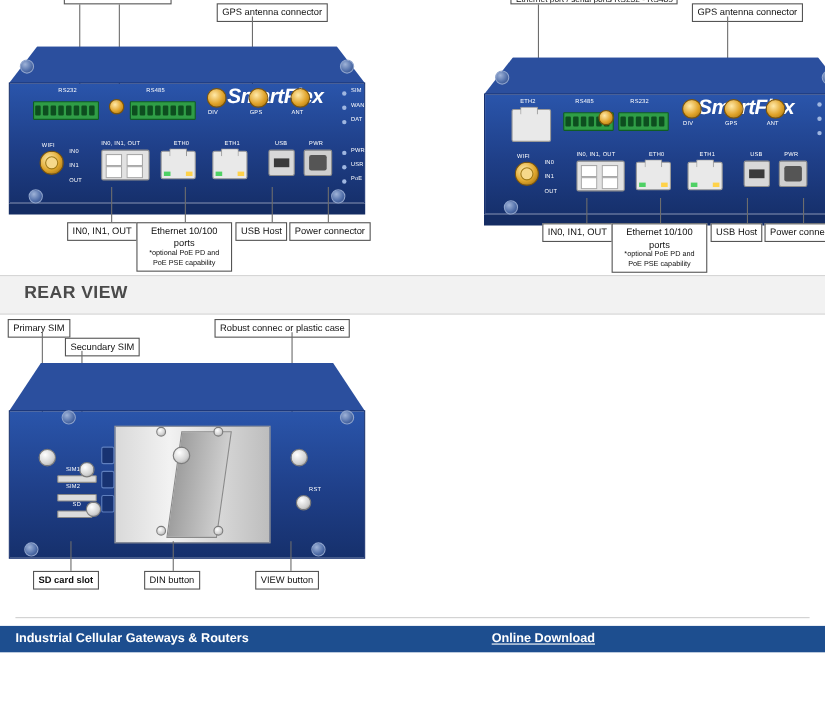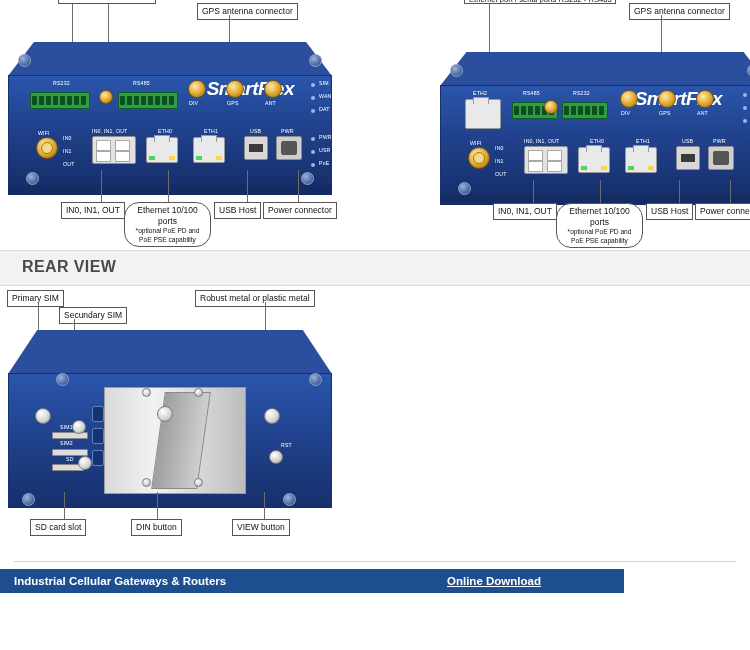--- a/index.html
+++ b/index.html
@@ -19,21 +19,21 @@
     background:#ffffff;
     border:1px solid #555;
     font-size:8.5px;
     line-height:1.25;
     text-align:center;
     padding:2px 4px;
     white-space:nowrap;
     color:#111;
     box-sizing:border-box;
   }
-  .callout.multi{white-space:normal;line-height:1.3;border-radius:15px;}
+  .callout.multi{white-space:normal;line-height:1.3;}
   .callout .sub{font-size:6.6px;display:block;}
   .leader{position:absolute;background:#6d6d6d;}
   .leader.v{width:1px;}
 
   
   .router{position:absolute;}
   .rt-top{
     position:absolute;left:0;top:0;
     width:100%;height:34px;
     background:#2b4f9e;
@@ -165,21 +165,21 @@
     border:1px solid #7a7a7a;
   }
   .circ{
     position:absolute;border-radius:50%;
     background:radial-gradient(circle at 36% 32%,#ffffff,#d2d2d2 60%,#909090);
     border:1px solid #7c7c7c;
   }
 
   
   .footer{
-    position:absolute;left:0;width:624px;height:24px;background:#1d4e8f;
+    position:absolute;left:0;width:750px;height:24px;background:#1d4e8f;
   }
   .footer-text{
     position:absolute;color:#fff;font-size:11.5px;font-weight:bold;
   }
   .footer-url{
     position:absolute;background:#fff;border:1px solid #cfcfcf;
     color:#333;font-size:11px;padding:2px 6px;box-sizing:border-box;
   }
   .footer-rule{position:absolute;left:14px;height:1px;background:#cfcfcf;}
 </style>
@@ -402,21 +402,21 @@
 
   <div class="section-band" style="top:250px;"></div>
   <div class="section-title" style="top:258px;">REAR VIEW</div>
 
   <div class="callout" style="left:7px;top:290px;">Primary SIM</div>
   <div class="leader v" style="left:38px;top:302px;height:110px;"></div>
 
   <div class="callout" style="left:59px;top:307px;">Secundary SIM</div>
   <div class="leader v" style="left:74px;top:319px;height:110px;"></div>
 
-  <div class="callout" style="left:195px;top:290px;">Robust metal or plastic metal</div>
+  <div class="callout" style="left:195px;top:290px;">Robust connec or plastic case</div>
   <div class="leader v" style="left:265px;top:302px;height:112px;"></div>
 
   <div class="router" style="left:8px;top:330px;width:324px;height:182px;">
     <div class="rear-top"></div>
     <div class="rear-face"></div>
 
     <div class="screw" style="left:48px;top:43px;"></div>
     <div class="screw" style="right:10px;top:43px;"></div>
     <div class="screw" style="left:14px;top:163px;"></div>
     <div class="screw" style="right:36px;top:163px;"></div>
@@ -444,21 +444,21 @@
     <div class="simhole" style="left:84px;top:76px;width:10px;height:14px;"></div>
     <div class="simhole" style="left:84px;top:98px;width:10px;height:14px;"></div>
     <div class="simhole" style="left:84px;top:120px;width:10px;height:14px;"></div>
 
     <div class="circ" style="left:256px;top:78px;width:14px;height:14px;"></div>
     <div class="lbl" style="left:273px;top:112px;">RST</div>
     <div class="rstbtn" style="left:261px;top:120px;"></div>
   </div>
 
   <div class="leader v" style="left:64px;top:492px;height:27px;"></div>
-  <div class="callout" style="left:30px;top:519px;">SD card slot</div>
+  <div class="callout" style="left:30px;top:519px;font-weight:bold;">SD card slot</div>
 
   <div class="leader v" style="left:157px;top:492px;height:27px;"></div>
   <div class="callout" style="left:131px;top:519px;">DIN button</div>
 
   <div class="leader v" style="left:264px;top:492px;height:27px;"></div>
   <div class="callout" style="left:232px;top:519px;">VIEW button</div>
 
   <div class="footer-rule" style="top:561px;width:722px;"></div>
   <div class="footer" style="top:569px;">
     <div class="footer-text" style="left:14px;top:6px;">Industrial Cellular Gateways &amp; Routers</div>

